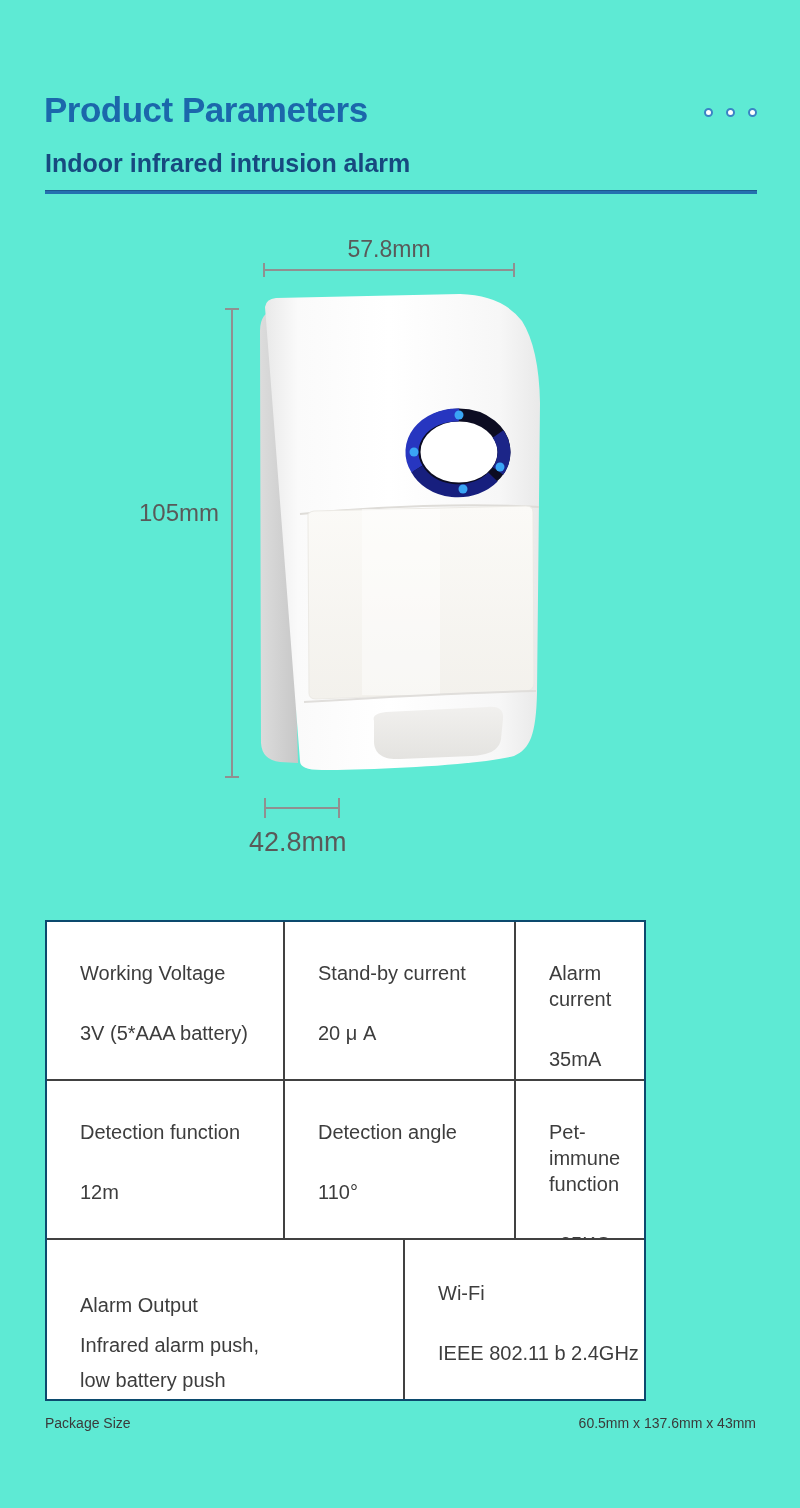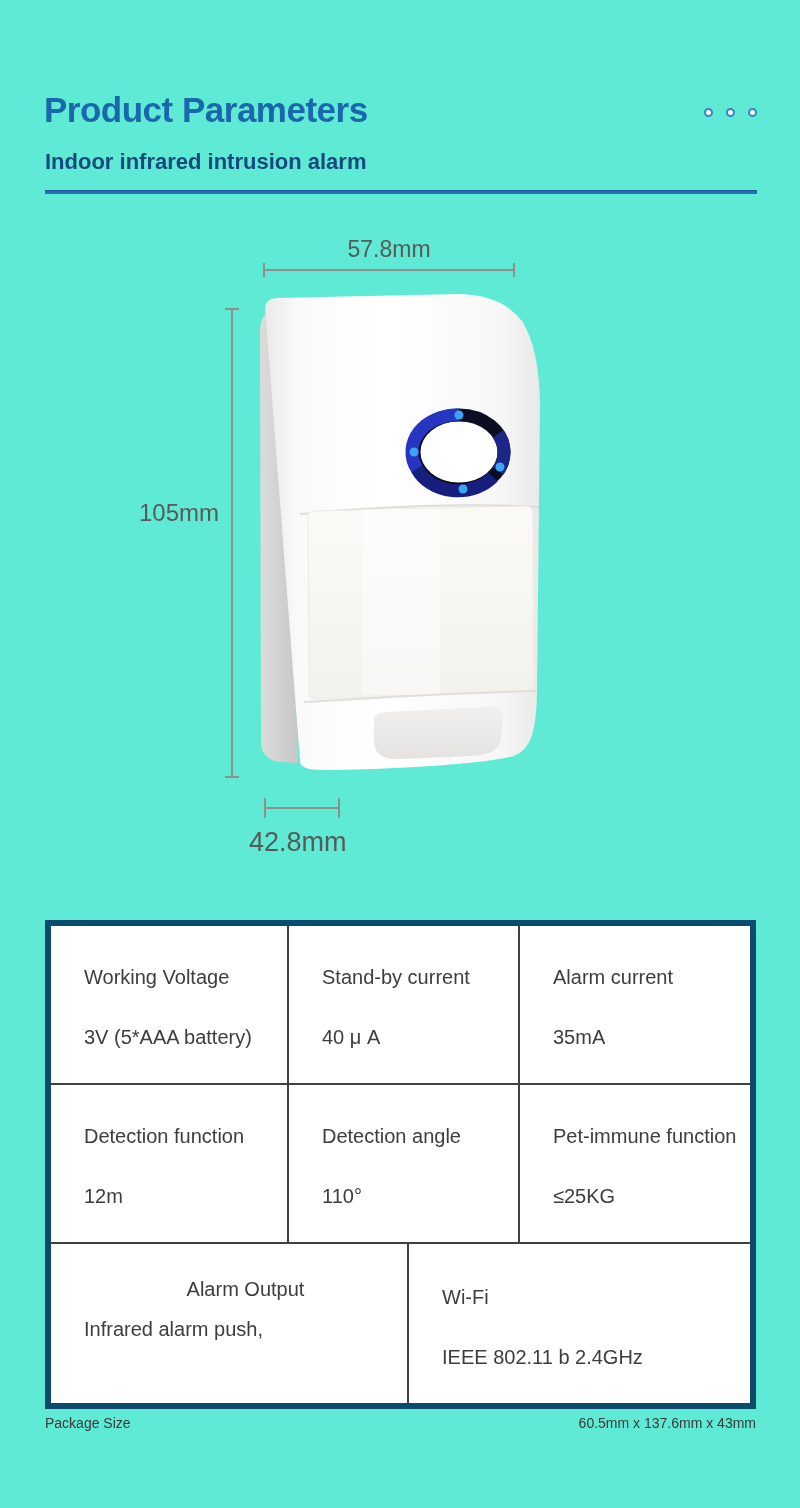--- a/index.html
+++ b/index.html
@@ -4,21 +4,21 @@
 <style>
   * { margin:0; padding:0; box-sizing:border-box; }
   html,body { background:#ffffff; }
   body { font-family:"Liberation Sans", sans-serif; }
   .page { position:relative; width:800px; height:1508px; background:#5eead4; overflow:hidden; }
 
   
   .title { position:absolute; left:44px; top:90px; font-size:35px; font-weight:700; color:#1b67ab; letter-spacing:-0.5px; }
   .dots { position:absolute; left:704px; top:108px; display:flex; gap:13px; }
   .dot { width:9px; height:9px; border:2px solid #3b83c5; border-radius:50%; background:#ffffff; }
-  .subtitle { position:absolute; left:45px; top:149px; font-size:22px; font-weight:700; color:#17497f; }
+  .subtitle { position:absolute; left:45px; top:149px; font-size:25px; font-weight:700; color:#17497f; }
   .rule { position:absolute; left:45px; top:190px; width:712px; height:4px; background:#2471af; border-top:1px solid #1c578f; }
 
   
   .dim-text { position:absolute; color:#595959; }
   .dim-top-label { left:263px; top:236px; width:252px; text-align:center; font-size:23px; }
   .dim-left-label { left:139px; top:499px; font-size:24px; }
   .dim-bottom-label { left:249px; top:827px; font-size:27px; }
   .dim-line-h { position:absolute; height:2px; background:#909090; }
   .dim-line-v { position:absolute; width:2px; background:#909090; }
   .dim-top-line { left:263px; top:269px; width:252px; }
@@ -28,30 +28,30 @@
   .tick-h { position:absolute; height:2px; background:#909090; }
   .dim-top-line .tick-v { height:14px; top:-6px; }
   .dim-bottom-line .tick-v { height:20px; top:-9px; }
   .t-left { left:0; } .t-right { right:0; }
   .dim-left-line .tick-h { width:14px; left:-6px; }
   .t-top { top:0; } .t-bottom { bottom:0; }
 
   .device-svg { position:absolute; left:250px; top:293px; width:300px; height:484px; }
 
   
-  .spec-table { position:absolute; left:45px; top:920px; width:711px; border:6px solid #0c4a6e; background:#ffffff; }
+  .spec-table { position:absolute; left:45px; top:920px; width:601px; border:2px solid #0c4a6e; background:#ffffff; }
   .spec-row { display:grid; height:159px; border-bottom:2px solid #414141; }
   .spec-row.cols3 { grid-template-columns:238px 231px 1fr; }
   .spec-row.cols2 { grid-template-columns:358px 1fr; }
   .spec-row.last { border-bottom:none; height:159px; }
   .cell { border-right:2px solid #414141; padding-left:33px; overflow:hidden; }
   .cell.last { border-right:none; }
   .cell .label { margin-top:38px; font-size:20px; line-height:26px; color:#3d3d3d; }
   .cell .value { margin-top:34px; font-size:20px; line-height:26px; color:#3d3d3d; }
-  .cell-alarm .label { margin-top:32px;text-align:center; }
+  .cell-alarm .label { margin-top:52px; }
   .cell-alarm .value  { margin-top:14px; }
   .cell-alarm .value2 { margin-top:9px; font-size:20px; line-height:26px; color:#3d3d3d; }
   .cell-wifi .label { margin-top:40px; }
   .cell-wifi .value { margin-top:34px; }
 
   
   .footer { position:absolute; left:45px; top:1415px; width:711px; display:flex; justify-content:space-between; font-size:14px; color:#3a3a3a; }
 </style>
 </head>
 <body>
@@ -135,21 +135,21 @@
 
   <div class="spec-table">
 
     <div class="spec-row cols3">
       <div class="cell">
         <div class="label">Working Voltage</div>
         <div class="value">3V (5*AAA battery)</div>
       </div>
       <div class="cell">
         <div class="label">Stand-by current</div>
-        <div class="value">40 μ A</div>
+        <div class="value">20 μ A</div>
       </div>
       <div class="cell last">
         <div class="label">Alarm current</div>
         <div class="value">35mA</div>
       </div>
     </div>
 
     <div class="spec-row cols3">
       <div class="cell">
         <div class="label">Detection function</div>
@@ -162,20 +162,21 @@
       <div class="cell last">
         <div class="label">Pet-immune function</div>
         <div class="value">≤25KG</div>
       </div>
     </div>
 
     <div class="spec-row cols2 last">
       <div class="cell cell-alarm">
         <div class="label">Alarm Output</div>
         <div class="value">Infrared alarm push,</div>
+        <div class="value2">low battery push</div>
       </div>
       <div class="cell cell-wifi last">
         <div class="label">Wi-Fi</div>
         <div class="value">IEEE 802.11 b 2.4GHz</div>
       </div>
     </div>
 
   </div>
 
   <div class="footer">

